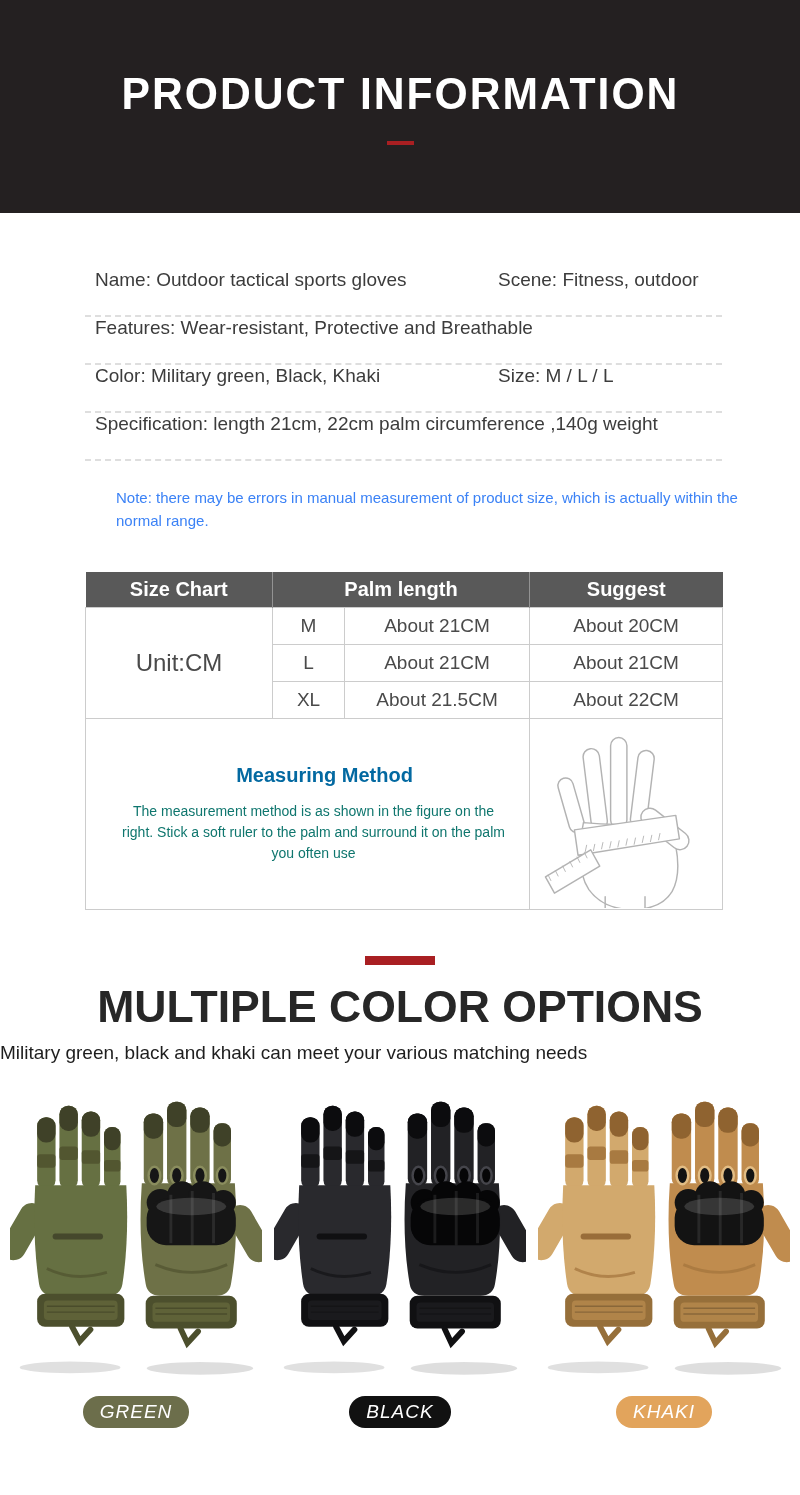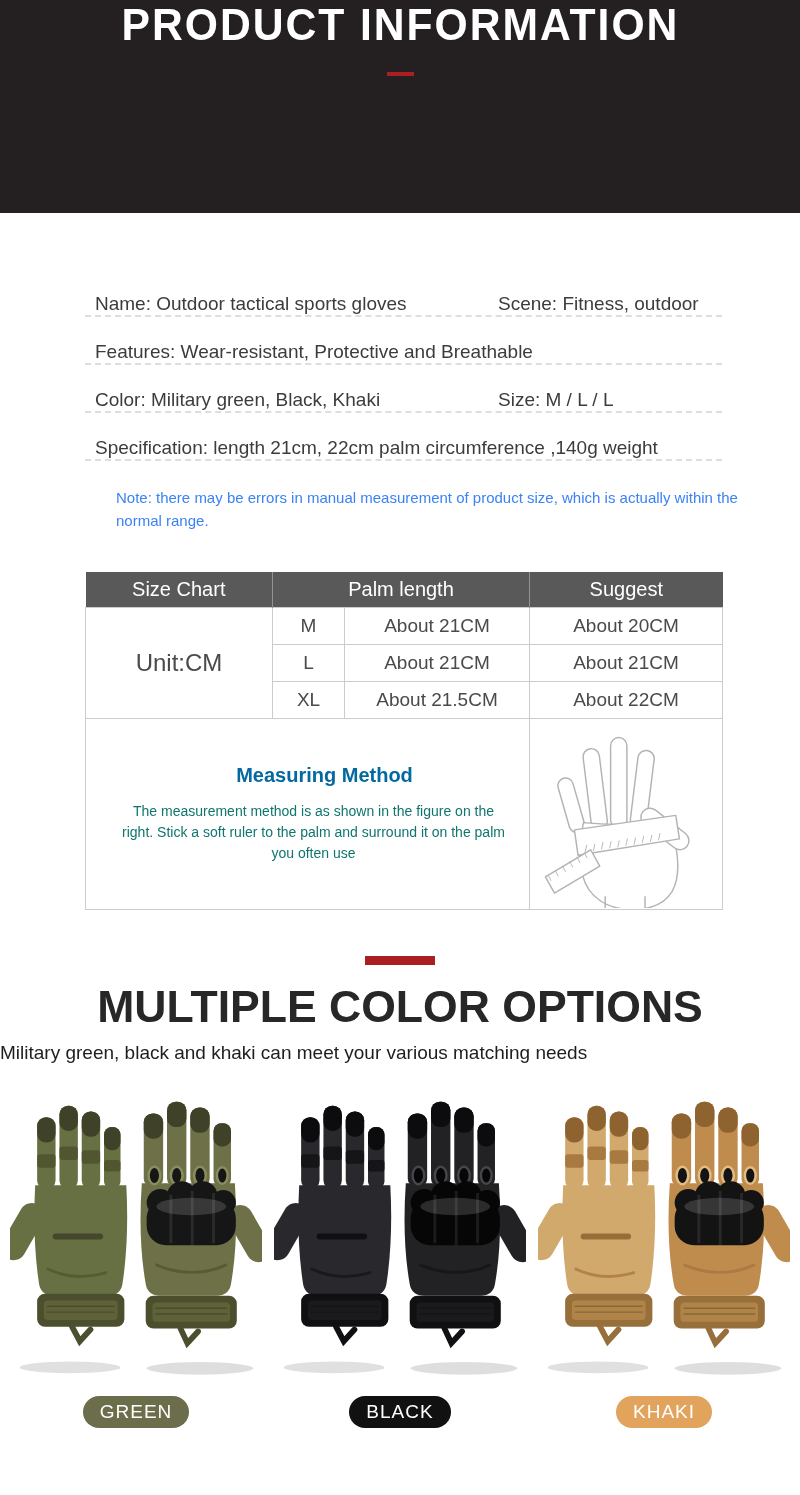--- a/index.html
+++ b/index.html
@@ -1,54 +1,54 @@
 <!DOCTYPE html>
 <html style="--accent: #a91f22; --hero-bg: #242021; --table-header-bg: #595959;"><head>
 <meta charset="utf-8">
 <style>
   html,body{margin:0;padding:0;background:#fff;}
   .page{position:relative;width:800px;height:1495px;background:#fff;overflow:hidden;
         font-family:"Liberation Sans","DejaVu Sans",sans-serif;color:#3d3d3d;}
 
   
   .hero{height:213px;background:var(--hero-bg,#242021);display:flex;flex-direction:column;
-        align-items:center;}
+        align-items:center;justify-content:center;}
   .hero h1{margin:0;color:#ffffff;font-size:44px;font-weight:bold;letter-spacing:2px;
            transform:scaleX(.97);white-space:nowrap;}
   .hero .accent-mini{width:27px;height:4px;background:var(--accent,#a91f22);margin-top:22px;}
 
   
   .specs{width:637px;margin:56px 0 0 85px;}
-  .spec-row{position:relative;height:46px;display:flex;align-items:flex-end;
+  .spec-row{position:relative;height:46px;display:flex;align-items:flex-start;
             border-bottom:2px dashed #dedede;font-size:19px;color:#3c3c3c;}
   .spec-left{padding-left:10px;white-space:nowrap;}
   .spec-right{position:absolute;left:413px;white-space:nowrap;}
 
   .note{width:630px;margin:25px 0 0 116px;font-size:15px;line-height:23px;color:#3b82f6;}
 
   
   table.size-chart{border-collapse:collapse;width:637px;margin:40px 0 0 85px;table-layout:fixed;}
   table.size-chart th{background:var(--table-header-bg,#595959);color:#fff;font-size:20px;
-        font-weight:normal;height:33px;border-right:1px solid rgba(255,255,255,.35);}
+        font-weight:bold;height:33px;border-right:1px solid rgba(255,255,255,.35);}
   table.size-chart th:last-child{border-right:none;}
   table.size-chart td{border:1px solid #cccccc;text-align:center;height:34px;
         font-size:19px;color:#4a4a4a;}
   td.measure-cell{height:203px;text-align:left;vertical-align:middle;padding-left:35px;}
   .measure-title{font-size:20px;font-weight:bold;color:#0369a1;margin:0 0 14px 0;}
   .measure-text{font-size:14px;line-height:21px;color:#0f766e;margin:0;width:385px;}
   td.hand-cell{height:203px;}
   .hand-svg{display:block;margin:0 auto;}
 
   
   .accent-bar2{width:70px;height:9px;background:var(--accent,#a91f22);margin:46px auto 0;}
   .color-title{margin:16px 0 0;text-align:center;font-size:45px;font-weight:bold;
                color:#272727;letter-spacing:0;transform:scaleX(.99);}
   .color-sub{margin:9px 0 0;font-size:19px;color:#1e1e1e;}
 
-  .gloves-row{display:flex;justify-content:space-between;padding:0 6px;margin-top:28px;}
+  .gloves-row{display:flex;justify-content:space-between;padding:0 6px;margin-top:28px;font-style:italic;}
   .glove-group{width:260px;display:flex;flex-direction:column;align-items:center;}
   .pair-svg{width:252px;height:291px;display:block;}
   .pill{margin-top:13px;min-width:62px;padding:5px 17px;border-radius:18px;
         background:var(--label-bg,#666);color:#fff;font-size:19px;letter-spacing:1px;
         text-align:center;}
 </style>
 </head>
 <body>
 
 <div class="page">

